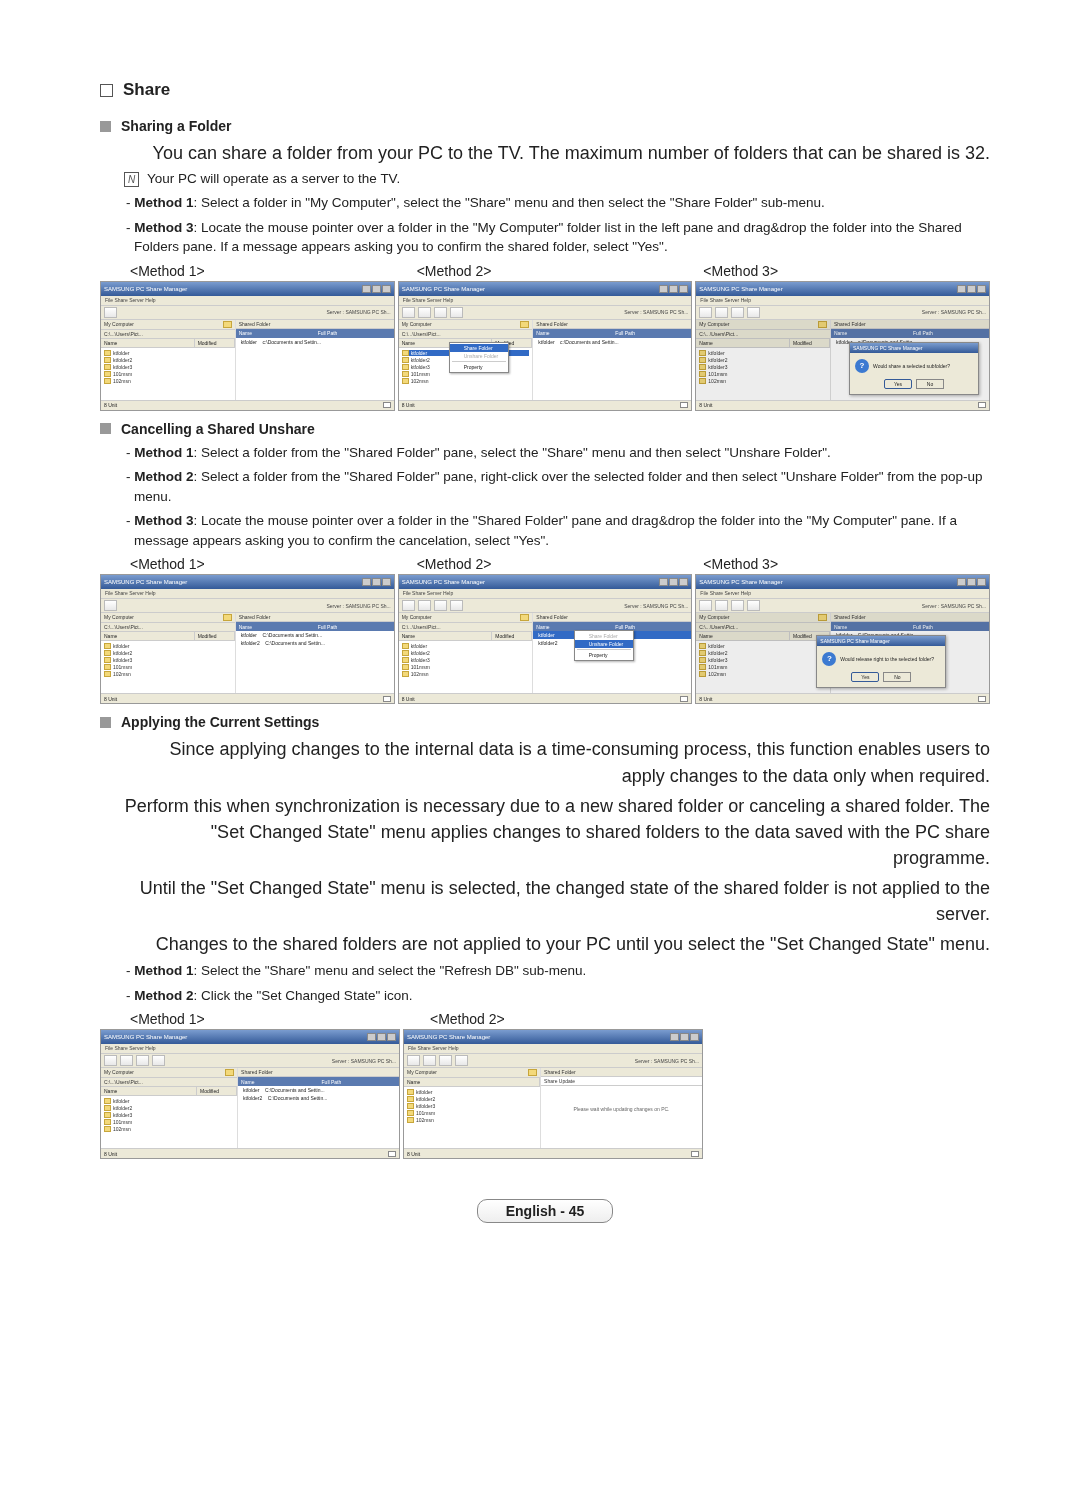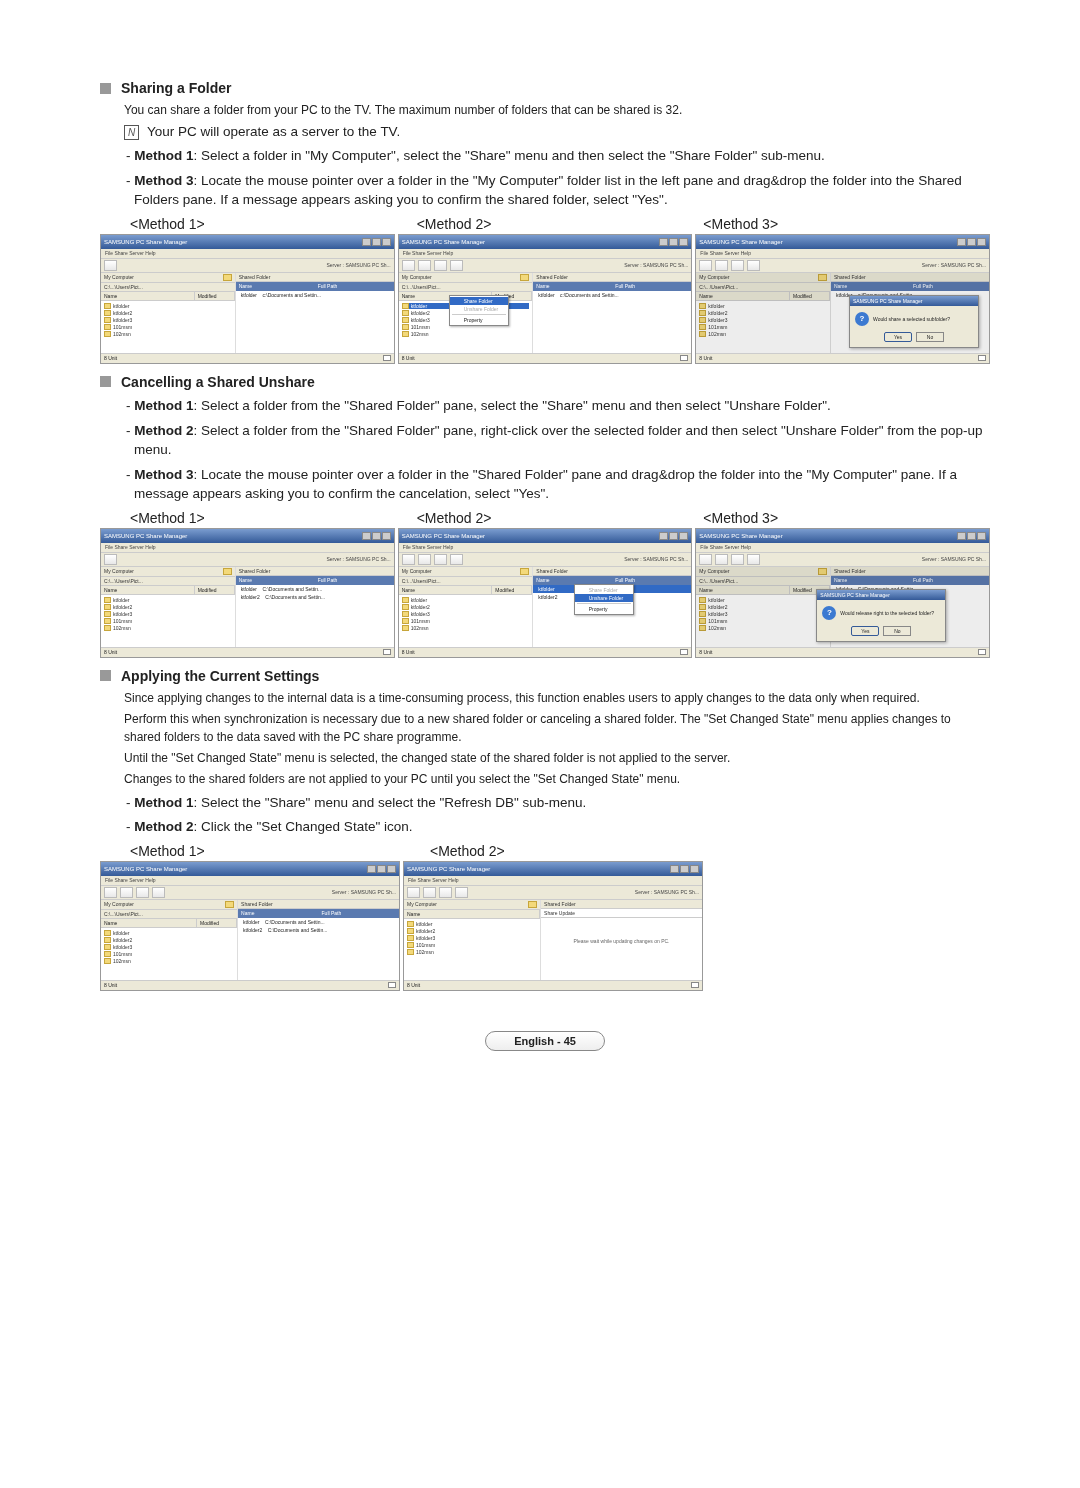--- a/index.html
+++ b/index.html
@@ -6,21 +6,21 @@
     body { font-family: Arial, Helvetica, sans-serif; width: 1080px; background: #fff; color: #222; }
     .page { padding: 80px 90px 40px 100px; }
 
     .section-title { font-size: 17px; font-weight: bold; margin-bottom: 18px; display: flex; align-items: center; }
     .section-title .box { width: 13px; height: 13px; border: 1.5px solid #555; margin-right: 10px; background: #fff; }
 
     .subsection { padding-left: 0; }
     .sub-head { font-size: 14px; font-weight: bold; margin-bottom: 6px; display: flex; align-items: center; }
     .sub-head .sq { width: 11px; height: 11px; background: #999; margin-right: 10px; flex-shrink: 0; }
     .sub-body { padding-left: 24px; }
-    .para { font-size: 12px; line-height: 1.45; margin-bottom: 4px; }
+    .para { font-size: 18px; line-height: 1.45; margin-bottom: 4px; text-align: right; }
     .note { font-size: 13.5px; line-height: 1.4; margin-bottom: 4px; display: flex; align-items: center; }
     .note .noteicon { display: inline-block; width: 15px; height: 15px; border: 1.2px solid #555; margin-right: 8px; text-align: center; font-size: 10px; line-height: 13px; font-style: italic; color: #555; flex-shrink: 0; }
     .dash-item { font-size: 13.5px; line-height: 1.45; margin-bottom: 5px; text-indent: -8px; margin-left: 10px; }
     .dash-item .lead { font-weight: bold; }
 
     .method-labels { display: flex; padding-left: 30px; margin: 6px 0 2px 0; }
     .method-labels span { font-size: 14px; font-weight: normal; }
     .ml1 { width: 300px; }
     .ml2 { width: 300px; }
     .ml3 { width: 300px; }
@@ -68,27 +68,31 @@
     .shot .confirmdlg .dlgbtns div { width: 28px; height: 10px; background: #ece9d8; border: 1px solid #888; font-size: 5px; text-align: center; line-height: 8px; }
     .shot .confirmdlg .dlgbtns .yes { border: 1px solid #345a98; border-radius: 2px; }
     .shot.dim .leftpane, .shot.dim .rightpane { filter: brightness(0.93); }
 
     .double-shot { display: flex; gap: 3px; padding-left: 0; }
     .shot.dshot { width: 300px; }
 
     .shot .updatetarget { font-size: 5px; color: #666; padding: 20px 10px; text-align: center; }
 
     .footer { text-align: center; margin-top: 40px; }
-    .footer .pill { display: inline-block; padding: 3px 28px; border: 1px solid #888; border-radius: 10px; font-size: 11px; font-weight: bold; color: #222; background: linear-gradient(#fff, #eee); }
+    .footer .pill { display: inline-block; padding: 3px 28px; border: 1px solid #888; border-radius: 10px; font-size: 14px; font-weight: bold; color: #222; background: linear-gradient(#fff, #eee); }
   </style>
 </head>
 <body>
 
 <div class="page">
 
+  <div class="section-title">
+    <span class="box"></span>
+    <span>Share</span>
+  </div>
 
   <div class="subsection">
     <div class="sub-head">
       <span class="sq"></span>
       <span>Sharing a Folder</span>
     </div>
     <div class="sub-body">
       <div class="para">You can share a folder from your PC to the TV.  The maximum number of folders that can be shared is 32.</div>
       <div class="note">
         <span class="noteicon">N</span>

